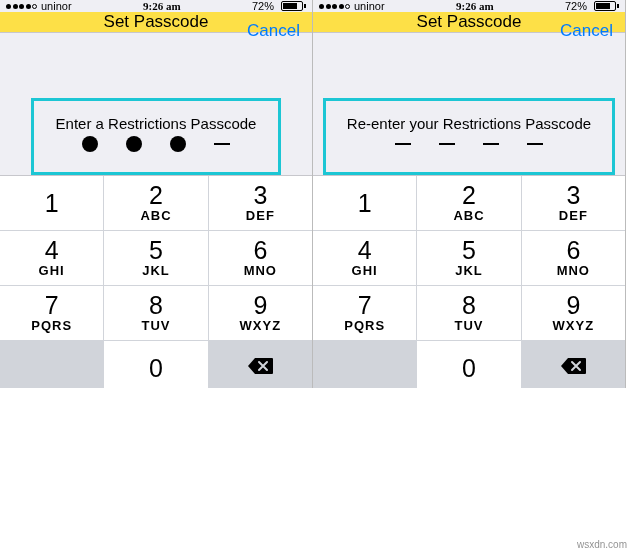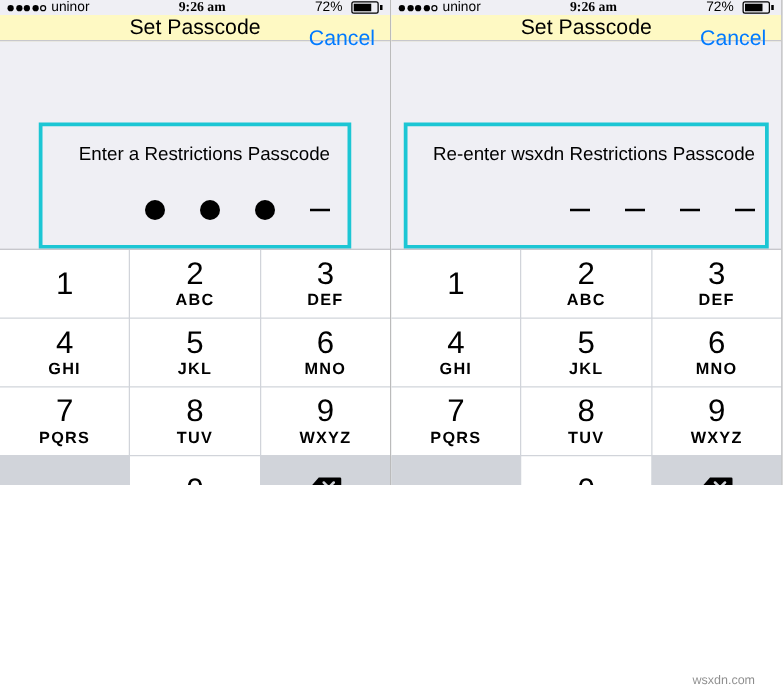--- a/index.html
+++ b/index.html
@@ -57,21 +57,21 @@
     .status-time { font-weight: 600; font-family: Liberation Serif, serif; }
 
     
     .nav {
       height: 44px;
       display: flex;
       align-items: center;
       justify-content: center;
       position: relative;
       border-bottom: 1px solid #c7c7cc;
-      background: #fef9c3;
+      background: #fde047;
     }
     .nav-title { font-size: 17px; font-weight: 500; color: #000; }
     .nav-right {
       position: absolute; right: 12px; top: 17px; bottom: 0;
       display: flex; align-items: center;
       font-size: 17px; color: #007aff;
     }
 
     
     .content {
@@ -80,22 +80,22 @@
       flex-direction: column;
       align-items: center;
       padding-top: 65px;
       background: #efeff4;
     }
     .highlight-box {
       border: 3px solid #1cc6d4;
       padding: 14px 14px 20px 14px;
       display: flex;
       flex-direction: column;
-      align-items: flex-end;
-      gap: 28px;
+      align-items: center;
+      gap: 4px;
       min-width: 250px;
     }
     .highlight-box.wide { min-width: 292px; padding-left:8px; padding-right:8px; }
     .prompt {
       font-size: 15px;
       color: #000;
       font-weight: 400;
       text-align: center;
     }
     .passcode-dots {
@@ -129,21 +129,21 @@
       gap: 0;
     }
     .key-num { font-size: 25px; font-weight: 300; color: #000; line-height: 1; }
     .key-letters { font-size: 13px; font-weight: 600; color: #000; letter-spacing: 1px; }
     .key-gray { background: #d1d4da; }
     .backspace-icon svg { width: 28px; height: 20px; }
 
     
     .watermark {
       position: absolute;
-      right: 23px;
+      right: 0;
       bottom: 4px;
       font-size: 10px;
       color: rgba(0,0,0,0.45);
       font-family: Arial, sans-serif;
       pointer-events: none;
     }
   </style>
 </head>
 <body>
 
@@ -274,21 +274,21 @@
     </div>
   </div>
 
   <div class="nav">
     <span class="nav-title">Set Passcode</span>
     <span class="nav-right">Cancel</span>
   </div>
 
   <div class="content">
     <div class="highlight-box wide">
-      <div class="prompt">Re-enter wsxdn Restrictions Passcode</div>
+      <div class="prompt">Re-enter your Restrictions Passcode</div>
       <div class="passcode-dots">
         <span class="pc">
             <span class="pc-empty"></span>
           </span>
         <span class="pc">
             <span class="pc-empty"></span>
           </span>
         <span class="pc">
             <span class="pc-empty"></span>
           </span>

